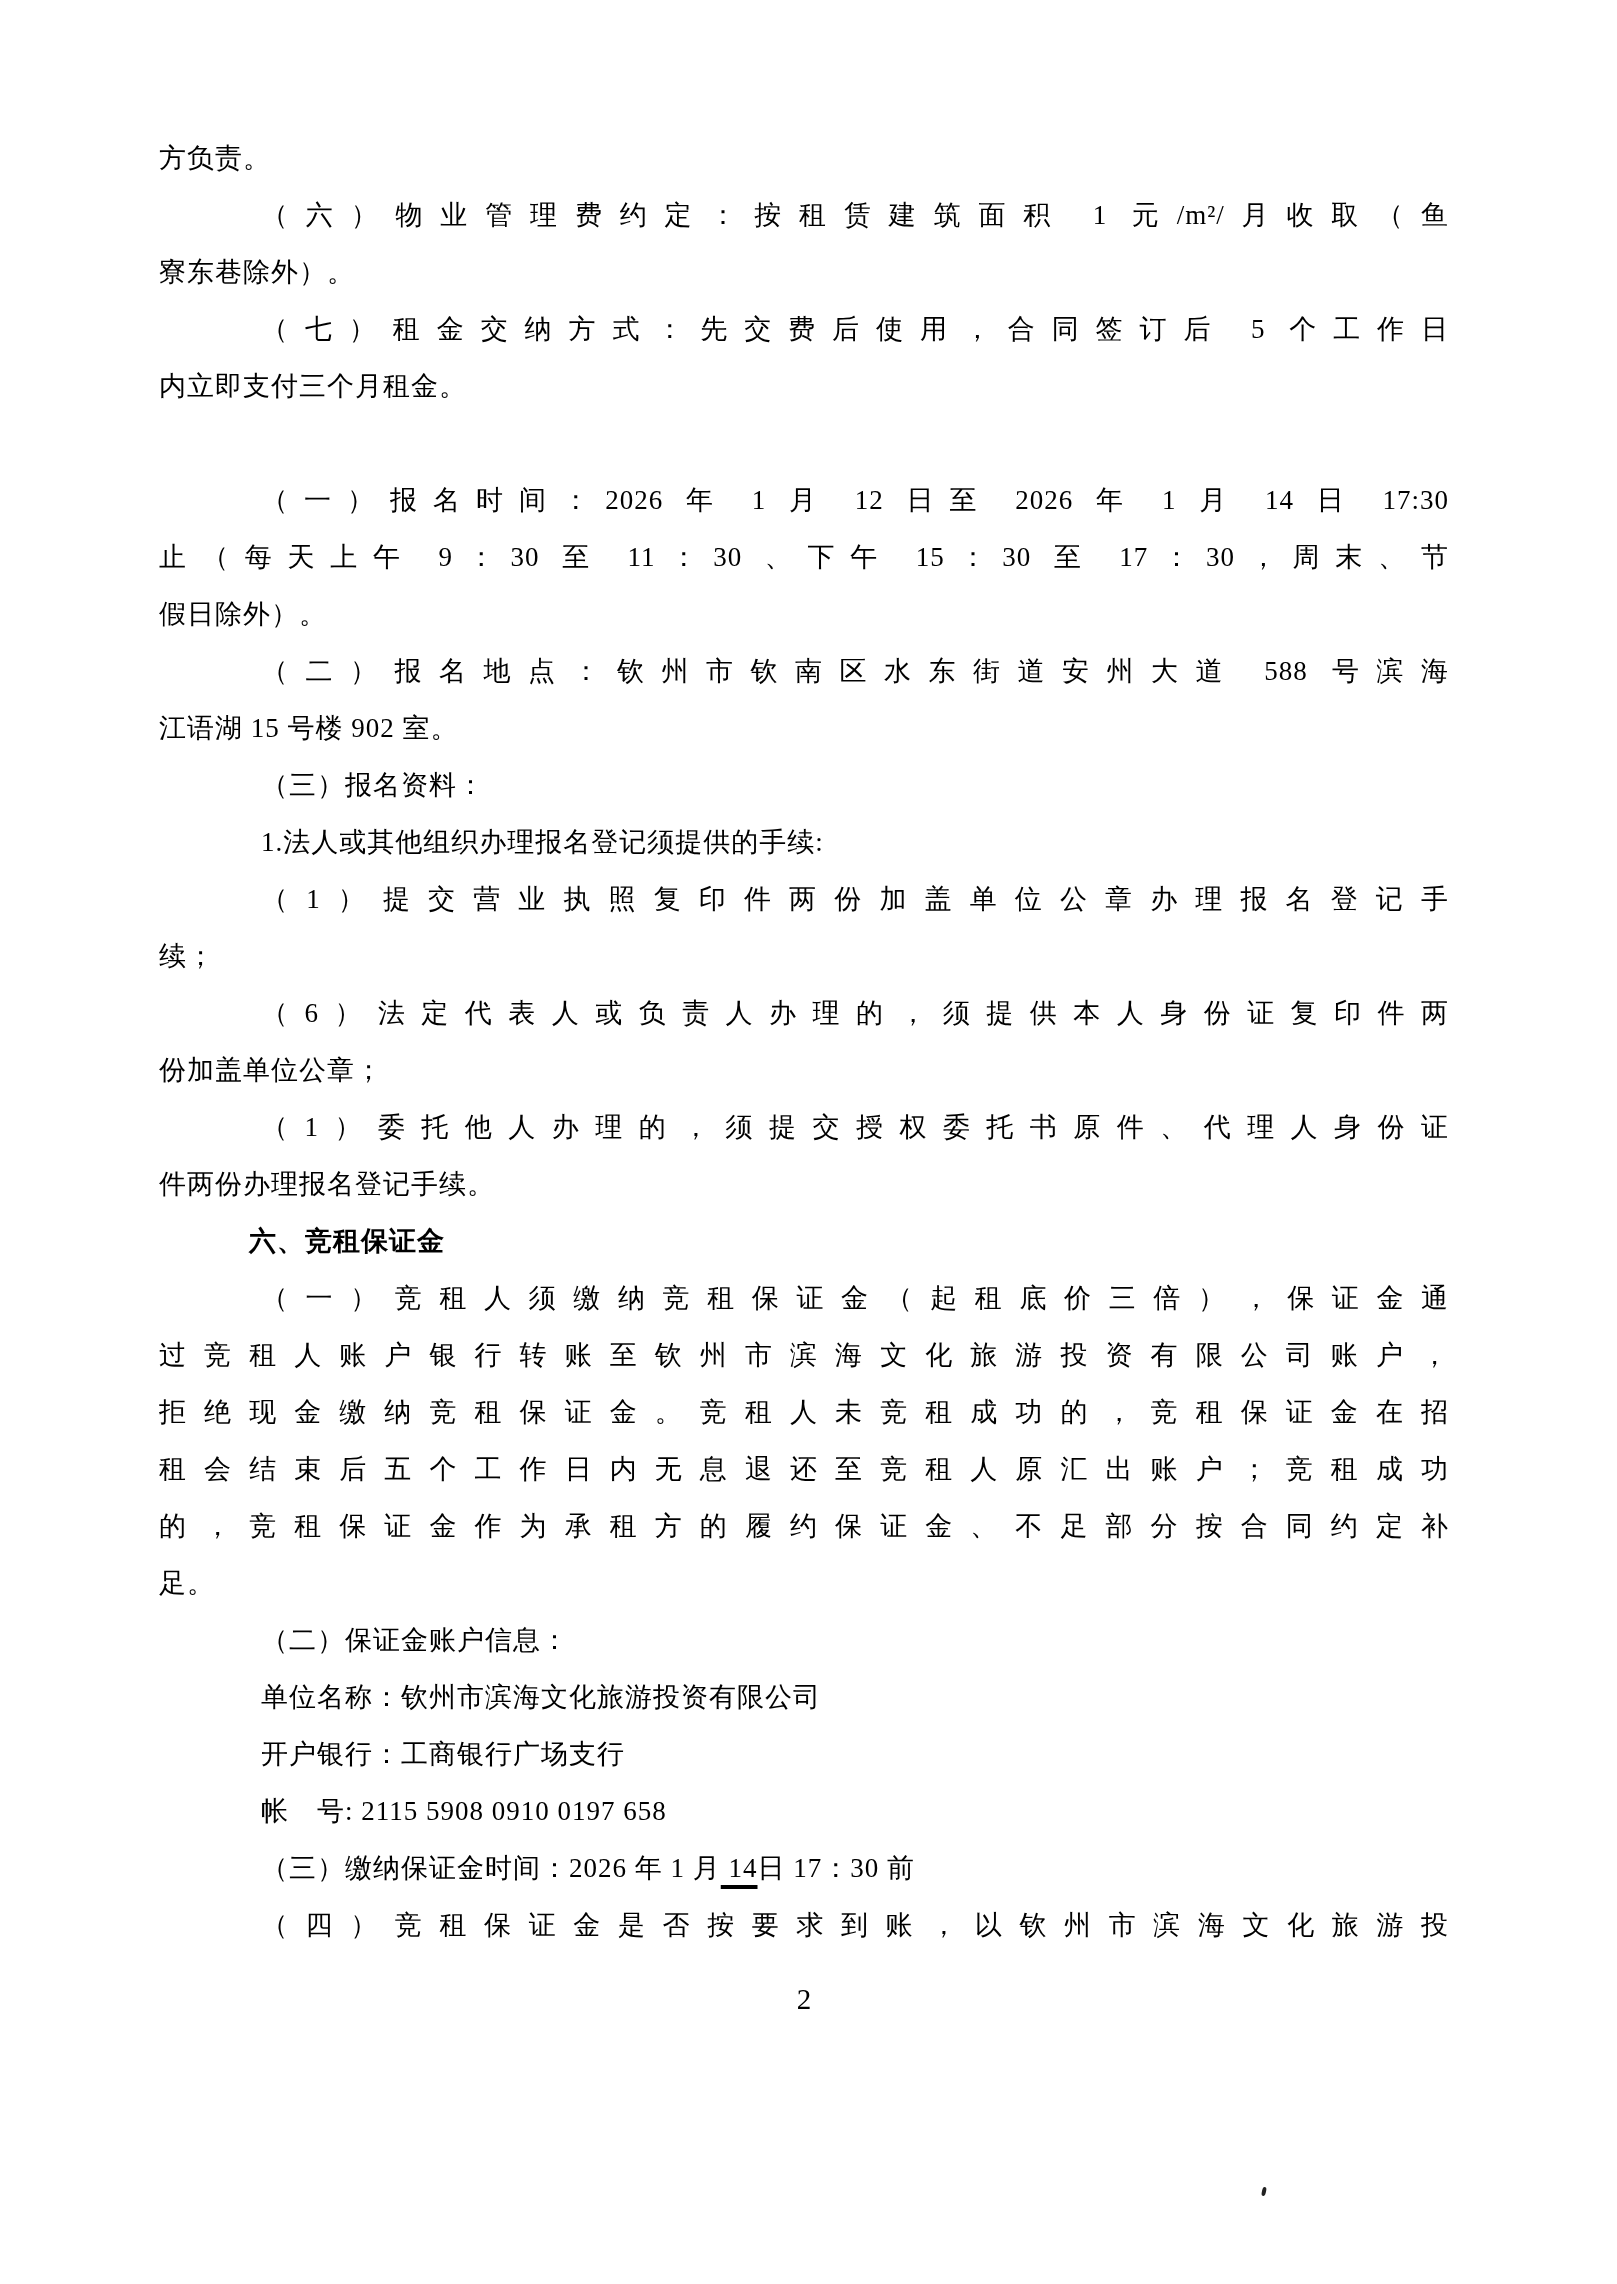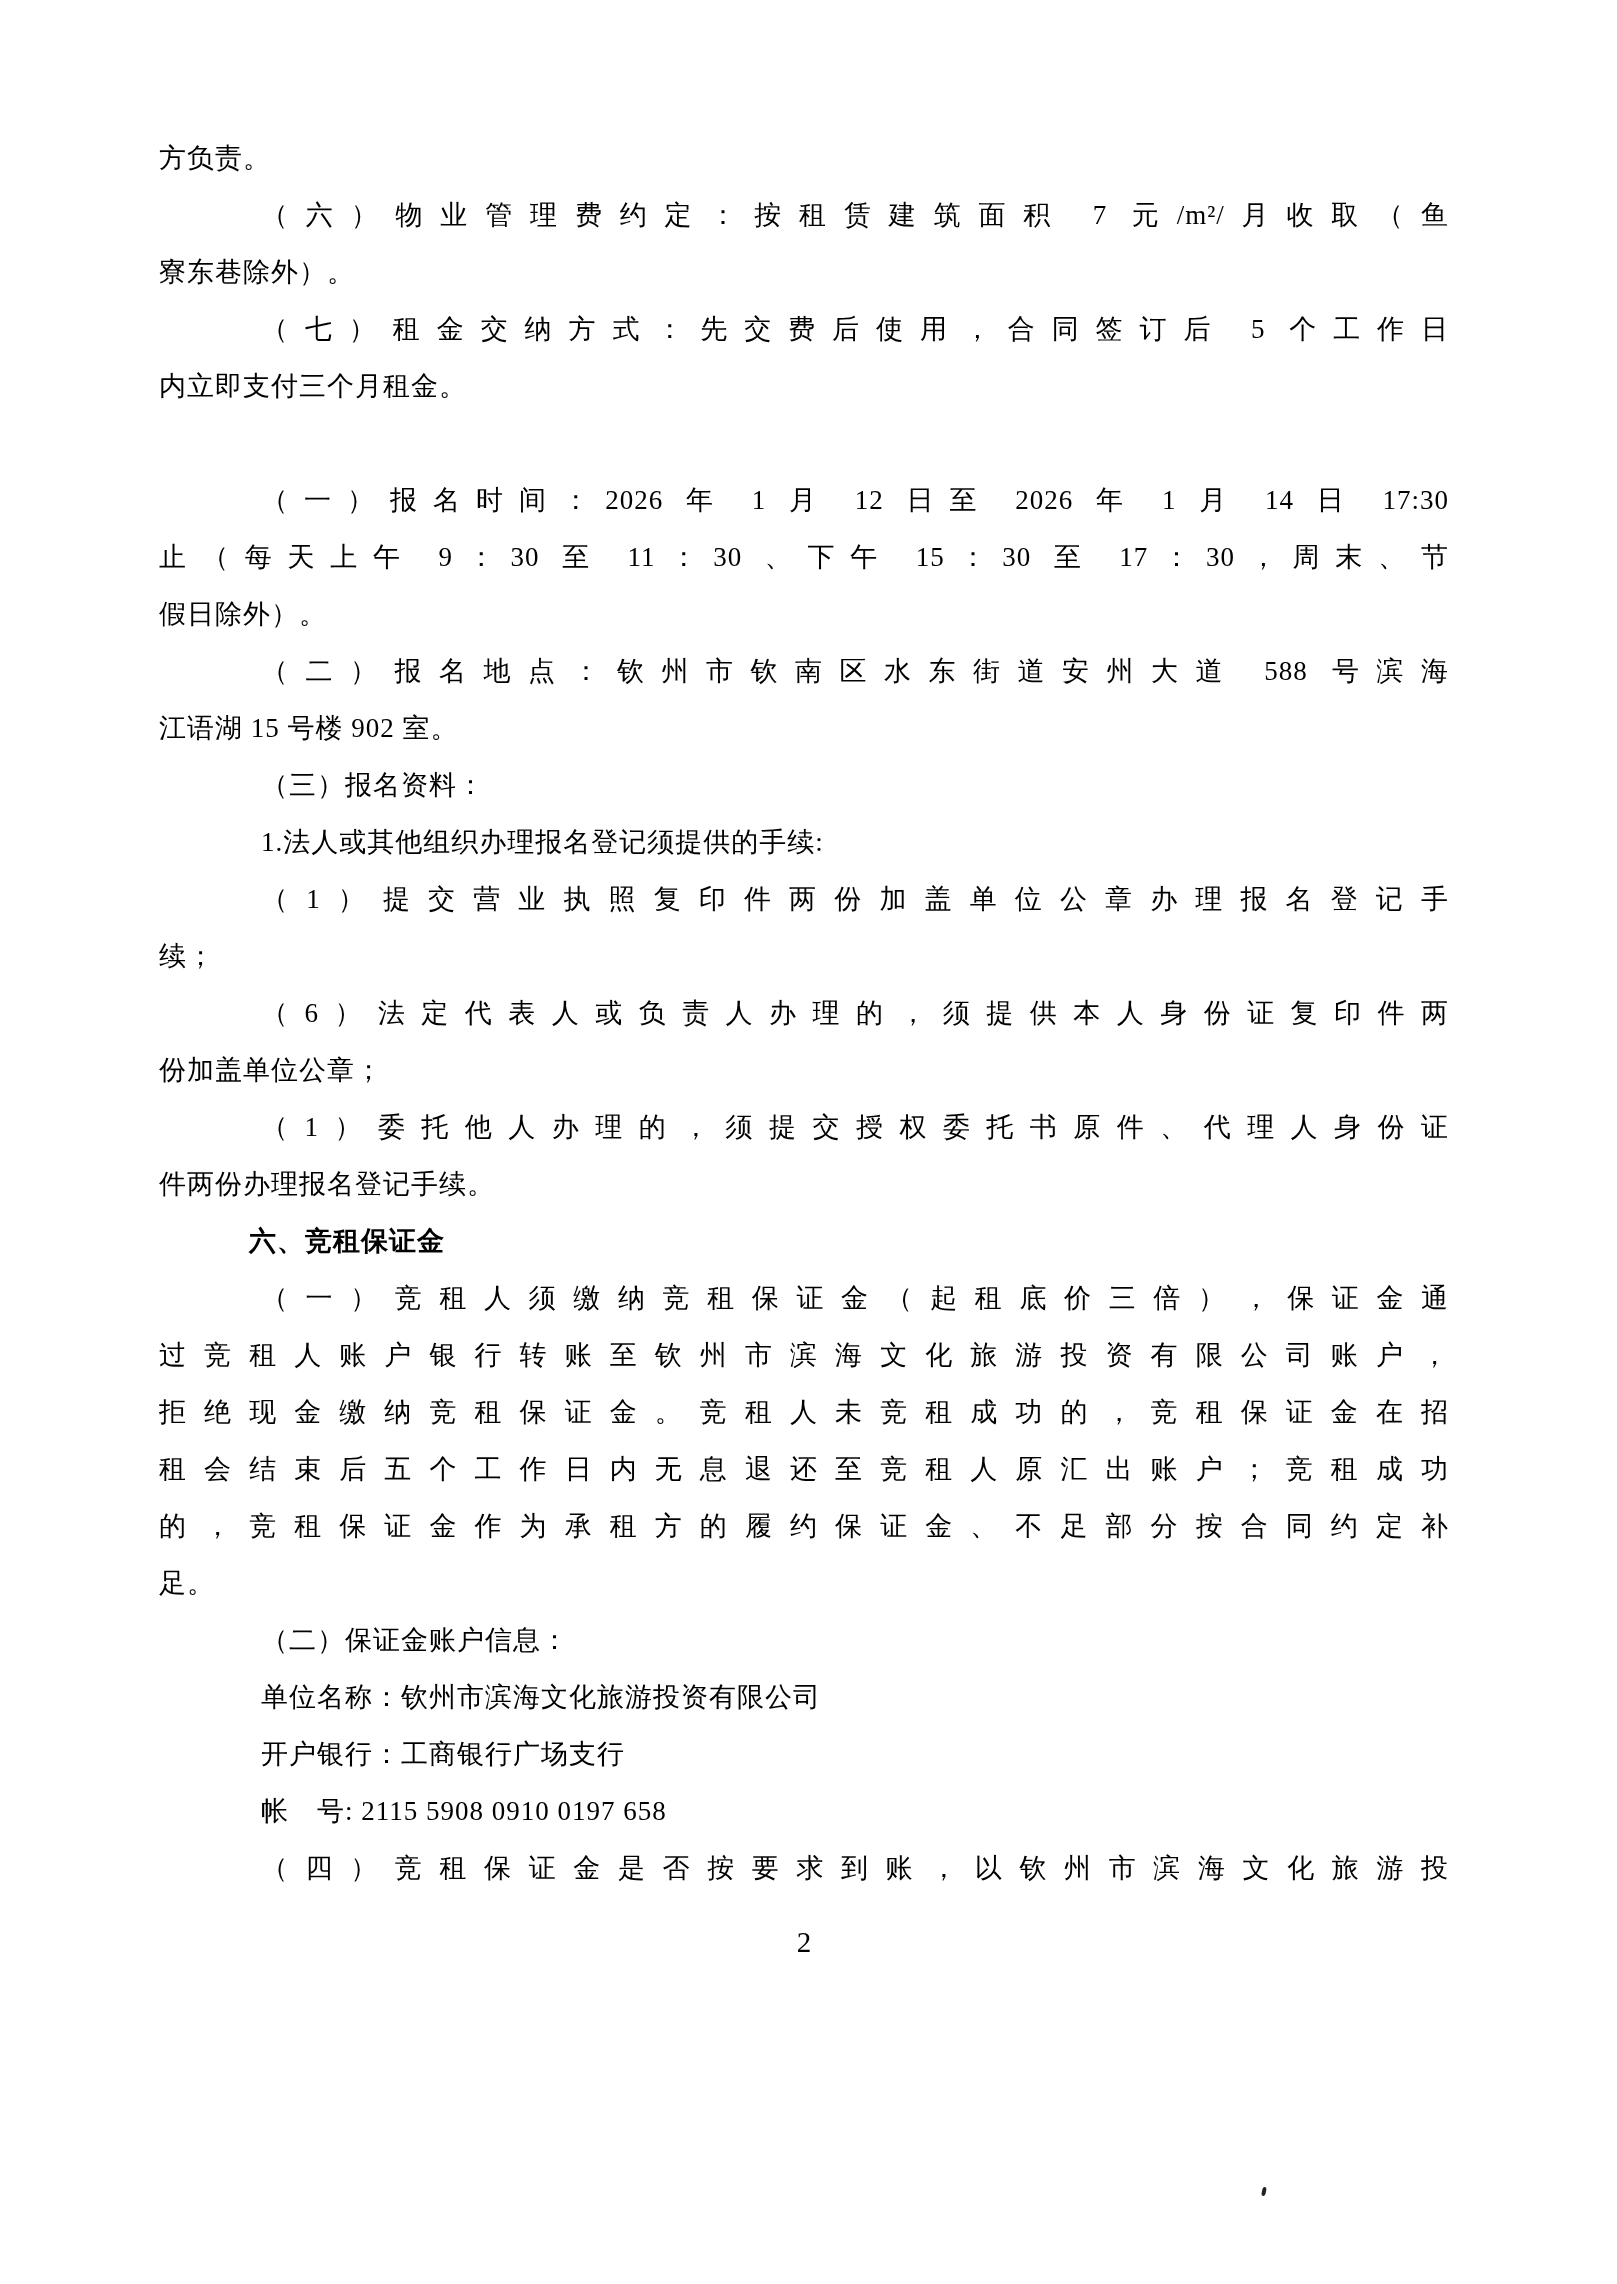--- a/index.html
+++ b/index.html
@@ -56,21 +56,21 @@
     background: #222222;
     border-radius: 40%;
     transform: rotate(12deg);
   }
 </style>
 </head>
 <body>
 
 <div class="content">
   <div class="line">方负责。</div>
-  <div class="line ind st">（六）物业管理费约定：按租赁建筑面积 7 元/m²/月收取（鱼</div>
+  <div class="line ind st">（六）物业管理费约定：按租赁建筑面积 1 元/m²/月收取（鱼</div>
   <div class="line">寮东巷除外）。</div>
   <div class="line ind st">（七）租金交纳方式：先交费后使用，合同签订后 5 个工作日</div>
   <div class="line">内立即支付三个月租金。</div>
   <div class="line"></div>
   <div class="line ind st">（一）报名时间：2026 年 1 月 12 日至 2026 年 1 月 14 日 17:30</div>
   <div class="line st">止（每天上午 9：30 至 11：30 、下午 15：30 至 17：30，周末、节</div>
   <div class="line">假日除外）。</div>
   <div class="line ind st">（二）报名地点：钦州市钦南区水东街道安州大道 588 号滨海</div>
   <div class="line">江语湖 15 号楼 902 室。</div>
   <div class="line ind">（三）报名资料：</div>
@@ -85,18 +85,21 @@
   <div class="line ind st">（一）竞租人须缴纳竞租保证金（起租底价三倍），保证金通</div>
   <div class="line st">过竞租人账户银行转账至钦州市滨海文化旅游投资有限公司账户，</div>
   <div class="line st">拒绝现金缴纳竞租保证金。竞租人未竞租成功的，竞租保证金在招</div>
   <div class="line st">租会结束后五个工作日内无息退还至竞租人原汇出账户；竞租成功</div>
   <div class="line st">的，竞租保证金作为承租方的履约保证金、不足部分按合同约定补</div>
   <div class="line">足。</div>
   <div class="line ind">（二）保证金账户信息：</div>
   <div class="line ind">单位名称：钦州市滨海文化旅游投资有限公司</div>
   <div class="line ind">开户银行：工商银行广场支行</div>
   <div class="line ind">帐　号: 2115 5908 0910 0197 658</div>
+  <div class="line ind">
+    <span>（三）缴纳保证金时间：2026 年 1 月</span><span class="u-date"> 14</span><span>日 17：30 前</span>
+  </div>
   <div class="line ind st">（四）竞租保证金是否按要求到账，以钦州市滨海文化旅游投</div>
   <div class="line pagenum">2</div>
 </div>
 
 <div class="speck"></div>
 
 
 </body></html>

